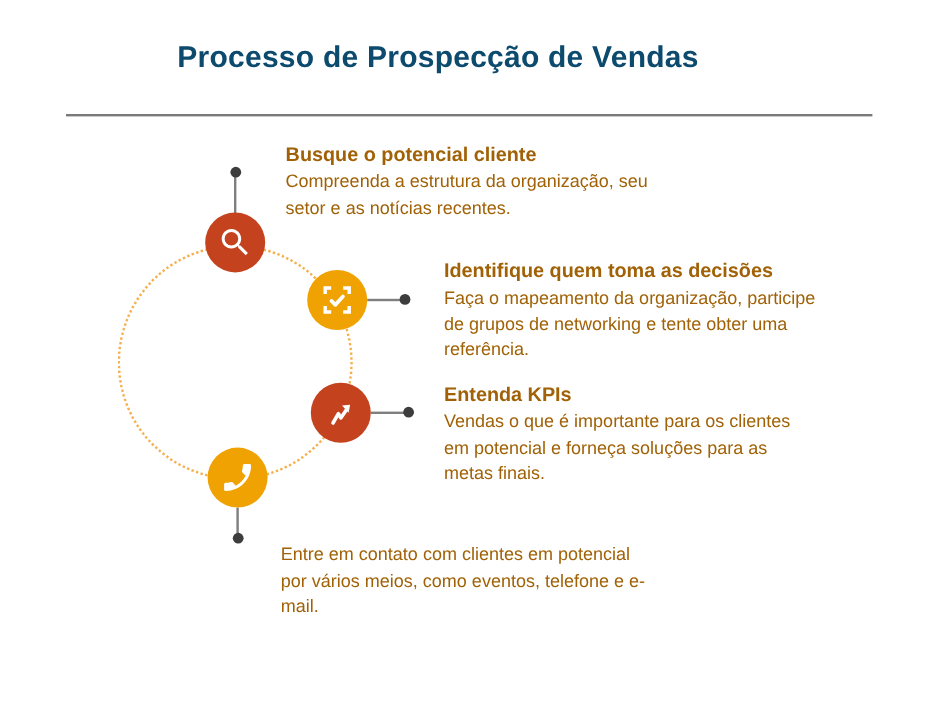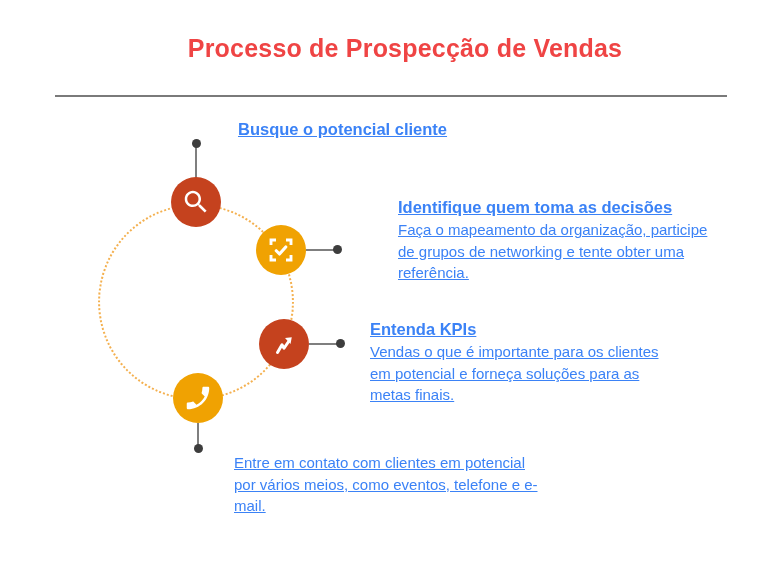--- a/index.html
+++ b/index.html
@@ -12,23 +12,22 @@
     overflow: hidden;
   }
   .slide-title {
     position: absolute;
     left: 0;
     top: 34px;
     width: 730px;
     text-align: center;
     font-size: 25px;
     font-weight: bold;
-    color: #ef4444;
+    color: #0c4a6e;
     letter-spacing: 0.2px;
-    margin-left: 40px;
   }
   .divider {
     position: absolute;
     left: 55px;
     top: 95px;
     width: 672px;
     height: 2px;
     background: #7a7a7a;
   }
   .ring {
@@ -64,25 +63,25 @@
     position: absolute;
     width: 9px;
     height: 9px;
     border-radius: 50%;
     background: #3D3D3D;
   }
   .d1 { left: 192px; top: 139px; }
   .d2 { left: 333px; top: 245px; }
   .d3 { left: 336px; top: 339px; }
   .d4 { left: 194px; top: 444px; }
-  .step { position: absolute; color: #3b82f6; text-decoration: underline; }
+  .step { position: absolute; color: #a16207; }
   .step-title { font-size: 16.5px; font-weight: bold; line-height: 21px; }
   .step-desc  { font-size: 15px; line-height: 21.5px; white-space: pre-line; margin-top: 1px; }
   .s1 { left: 238px; top: 119px; width: 345px; }
-  .s2 { left: 370px; top: 197px; width: 375px; margin-left: 28px; }
+  .s2 { left: 370px; top: 216px; width: 375px; }
   .s3 { left: 370px; top: 319px; width: 345px; }
   .s4 { left: 234px; top: 426px; width: 355px; }
   .s4 .step-desc { margin-top: 26px; }
 </style>
 </head>
 <body>
 
 <div class="slide">
 
   <div class="slide-title">Processo de Prospecção de Vendas</div>
@@ -124,20 +123,22 @@
   <div class="node node4" style="background-color: rgb(240, 162, 2);">
     <svg viewBox="0 0 24 24">
       <g transform="rotate(-90 12 12)">
         <path fill="#ffffff" d="M6.62 10.79c1.44 2.83 3.76 5.14 6.59 6.59l2.2-2.2c.27-.27.67-.36 1.02-.24 1.12.37 2.33.57 3.57.57.55 0 1 .45 1 1V20c0 .55-.45 1-1 1-9.39 0-17-7.61-17-17 0-.55.45-1 1-1h3.5c.55 0 1 .45 1 1 0 1.25.2 2.45.57 3.57.11.35.03.74-.25 1.02l-2.2 2.2z"></path>
       </g>
     </svg>
   </div>
 
   <div class="step s1">
     <div class="step-title">Busque o potencial cliente</div>
+    <div class="step-desc">Compreenda a estrutura da organização, seu
+setor e as notícias recentes.</div>
   </div>
   <div class="step s2">
     <div class="step-title">Identifique quem toma as decisões</div>
     <div class="step-desc">Faça o mapeamento da organização, participe
 de grupos de networking e tente obter uma
 referência.</div>
   </div>
   <div class="step s3">
     <div class="step-title">Entenda KPIs</div>
     <div class="step-desc">Vendas o que é importante para os clientes

